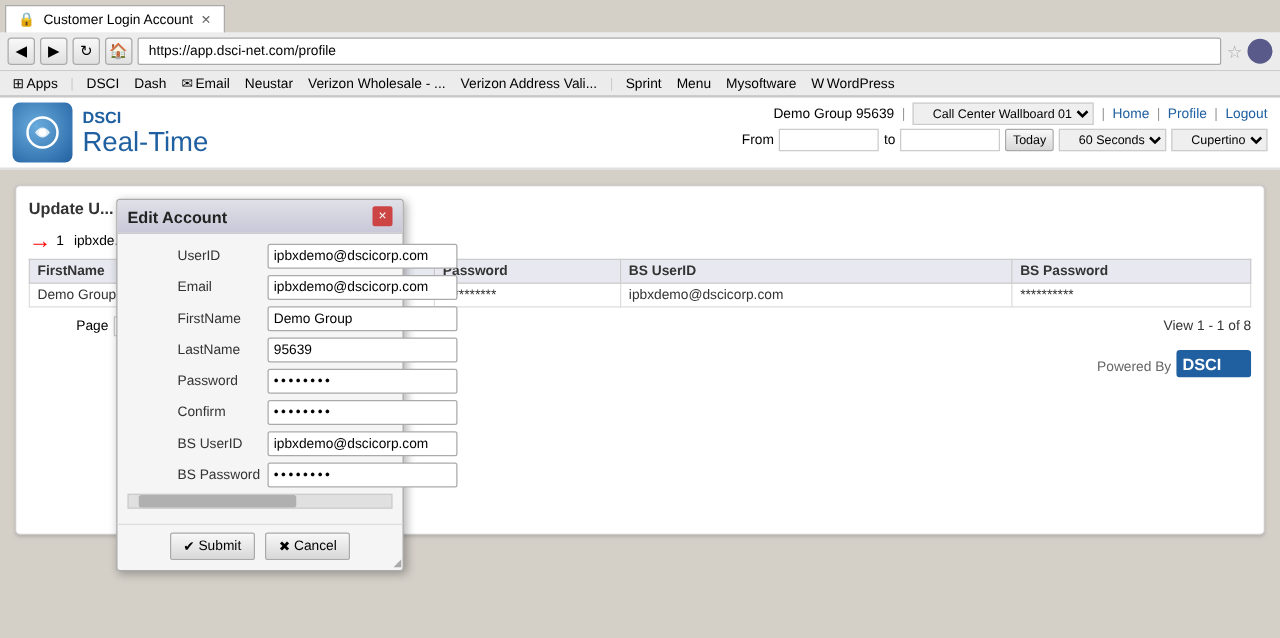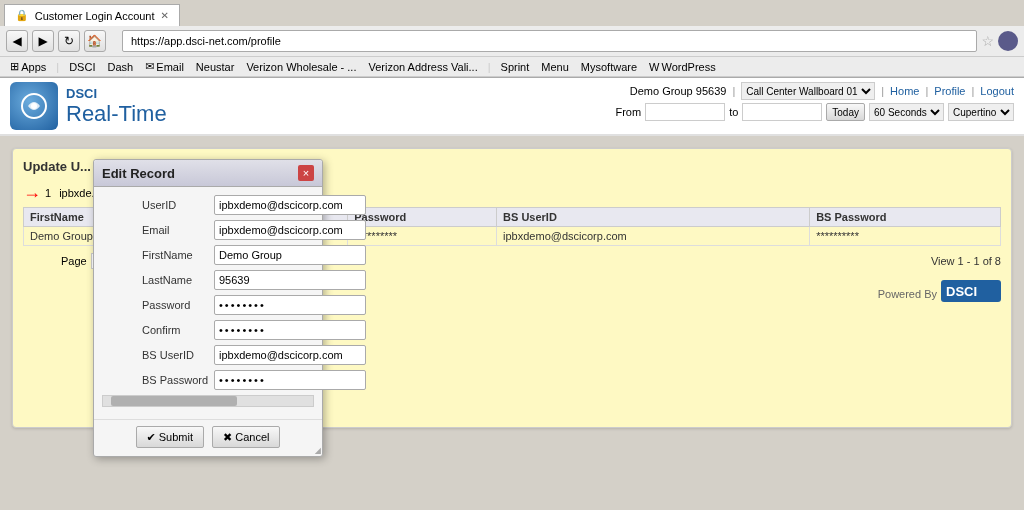--- a/index.html
+++ b/index.html
@@ -5,48 +5,48 @@
     * { box-sizing: border-box; margin: 0; padding: 0; }
     body { font-family: Arial, sans-serif; font-size: 12px; background: #d4d0c8; overflow: hidden; }
 
     
     .browser-chrome { background: #ececec; border-bottom: 1px solid #aaa; }
     .tab-bar { display: flex; align-items: flex-end; padding: 4px 4px 0; background: #d4d0c8; }
     .tab { background: #fff; border: 1px solid #aaa; border-bottom: none; padding: 4px 10px; font-size: 11px; display: flex; align-items: center; gap: 6px; min-width: 160px; }
     .tab-close { cursor: pointer; color: #666; font-size: 10px; }
     .nav-bar { display: flex; align-items: center; padding: 4px 6px; gap: 4px; background: #ececec; border-bottom: 1px solid #ccc; }
     .nav-btn { width: 22px; height: 22px; border: 1px solid #aaa; background: linear-gradient(#f8f8f8, #e0e0e0); border-radius: 3px; cursor: pointer; font-size: 12px; display: flex; align-items: center; justify-content: center; }
-    .address-bar { flex: 1; height: 22px; border: 1px solid #aaa; padding: 0 8px; font-size: 11px; border-radius: 2px; background: #fff; margin-left: 12px; }
+    .address-bar { flex: 1; height: 22px; border: 1px solid #aaa; padding: 0 8px; font-size: 11px; border-radius: 2px; background: #fff; }
     .star-btn { font-size: 14px; color: #aaa; cursor: pointer; }
     .menu-icon { width: 20px; height: 20px; background: #5a5a8a; border-radius: 50%; cursor: pointer; }
     .bookmarks-bar { display: flex; align-items: center; padding: 2px 6px; gap: 4px; background: #ececec; border-bottom: 1px solid #ccc; font-size: 11px; flex-wrap: wrap; }
     .bm-item { display: flex; align-items: center; gap: 2px; cursor: pointer; padding: 1px 4px; }
     .bm-sep { color: #ccc; margin: 0 2px; }
 
     
     .app-header { background: #fff; border-bottom: 2px solid #e0e0e0; display: flex; align-items: stretch; padding: 4px 10px; }
     .logo-area { display: flex; align-items: center; gap: 8px; flex: 1; }
     .logo-icon { width: 48px; height: 48px; background: radial-gradient(circle at 40% 40%, #6aabdd, #2060a0); border-radius: 6px; display: flex; align-items: center; justify-content: center; }
     .logo-icon svg { width: 32px; height: 32px; }
     .logo-text { display: flex; flex-direction: column; }
     .logo-dsci { color: #2060a0; font-size: 13px; font-weight: bold; }
     .logo-realtime { color: #2060a0; font-size: 22px; font-weight: normal; }
     .header-right { display: flex; flex-direction: column; align-items: flex-end; font-size: 11px; gap: 3px; }
     .header-top-row { display: flex; align-items: center; gap: 6px; }
     .header-bottom-row { display: flex; align-items: center; gap: 4px; }
     .header-link { color: #2060a0; cursor: pointer; text-decoration: none; }
     .header-sep { color: #999; }
     .header-input { height: 18px; border: 1px solid #ccc; padding: 0 3px; font-size: 10px; width: 80px; }
-    .header-select { height: 18px; border: 1px solid #ccc; font-size: 10px; }
+    .header-select { height: 18px; border: 1px solid #ccc; font-size: 10px; padding-left: 11px; }
 
     
     .main-content { padding: 12px; background: #d4d0c8; min-height: 380px; }
 
     
-    .update-panel { background: #fef9c3; border: 1px solid #ccc; border-radius: 4px; padding: 10px; position: relative; min-height: 280px; box-shadow: 0 1px 3px rgba(0,0,0,0.15); }
+    .update-panel { background: #ffffff; border: 1px solid #ccc; border-radius: 4px; padding: 10px; position: relative; min-height: 280px; box-shadow: 0 1px 3px rgba(0,0,0,0.15); }
     .panel-title { font-size: 13px; font-weight: bold; color: #333; margin-bottom: 8px; }
 
     
     .data-table { width: 100%; border-collapse: collapse; font-size: 11px; }
     .data-table th { background: #e8e8f0; border: 1px solid #ccc; padding: 3px 6px; text-align: left; font-weight: bold; color: #333; }
     .data-table td { border: 1px solid #ddd; padding: 3px 6px; color: #333; }
     .action-icon { width: 18px; height: 18px; border: 1px solid #aaa; background: linear-gradient(#f8f8f8, #e0e0e0); cursor: pointer; display: flex; align-items: center; justify-content: center; font-size: 10px; border-radius: 2px; }
 
     
     .pagination { display: flex; align-items: center; gap: 4px; margin-top: 6px; font-size: 11px; padding-left: 38px; }
@@ -231,21 +231,21 @@
       <span class="dsci-logo">
         <svg width="60" height="22" viewBox="0 0 60 22">
           <rect width="60" height="22" rx="3" fill="#2060a0"></rect>
           <text x="5" y="16" font-size="13" font-weight="bold" fill="white" font-family="Arial">DSCI</text>
         </svg>
       </span>
     </div>
 
     <div class="modal">
       <div class="modal-header">
-        <span class="modal-title">Edit Record</span>
+        <span class="modal-title">Edit Account</span>
         <button class="modal-close">×</button>
       </div>
       <div class="modal-body">
 
         <div class="form-row">
           <span class="form-label">UserID</span>
           <input class="form-input" type="text" value="ipbxdemo@dscicorp.com" style="">
         </div>
         <div class="form-row">
           <span class="form-label">Email</span>

